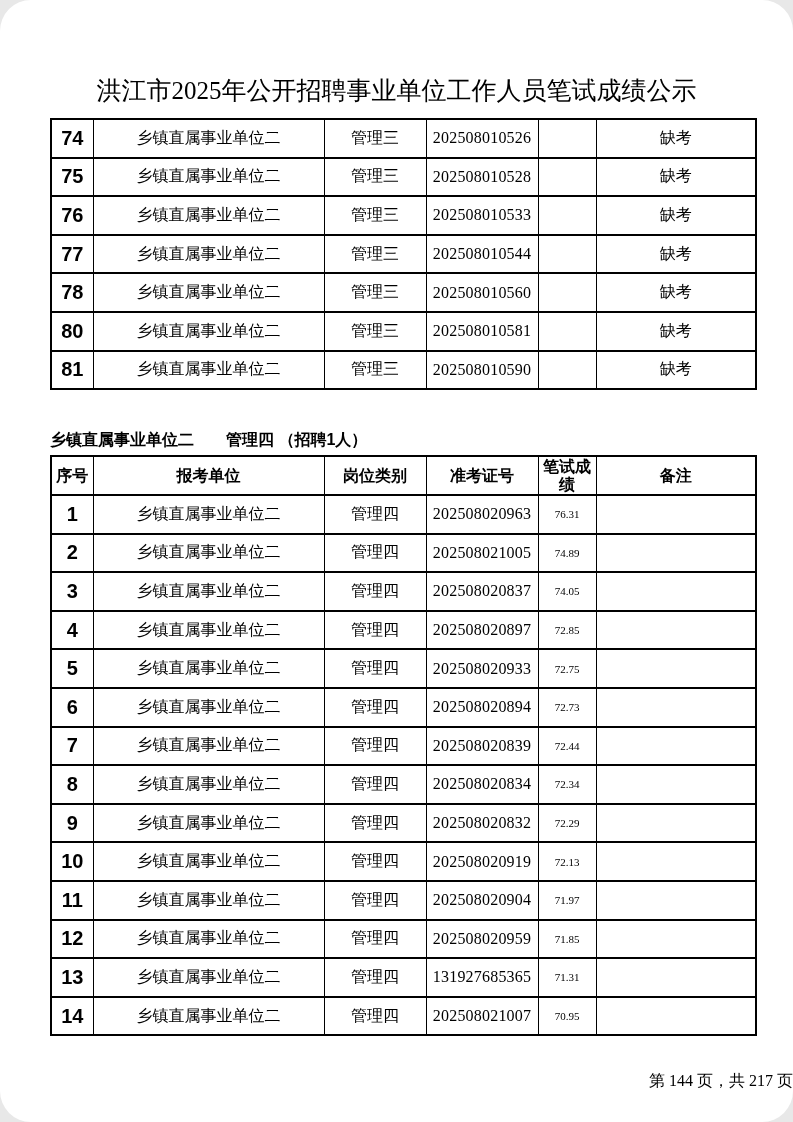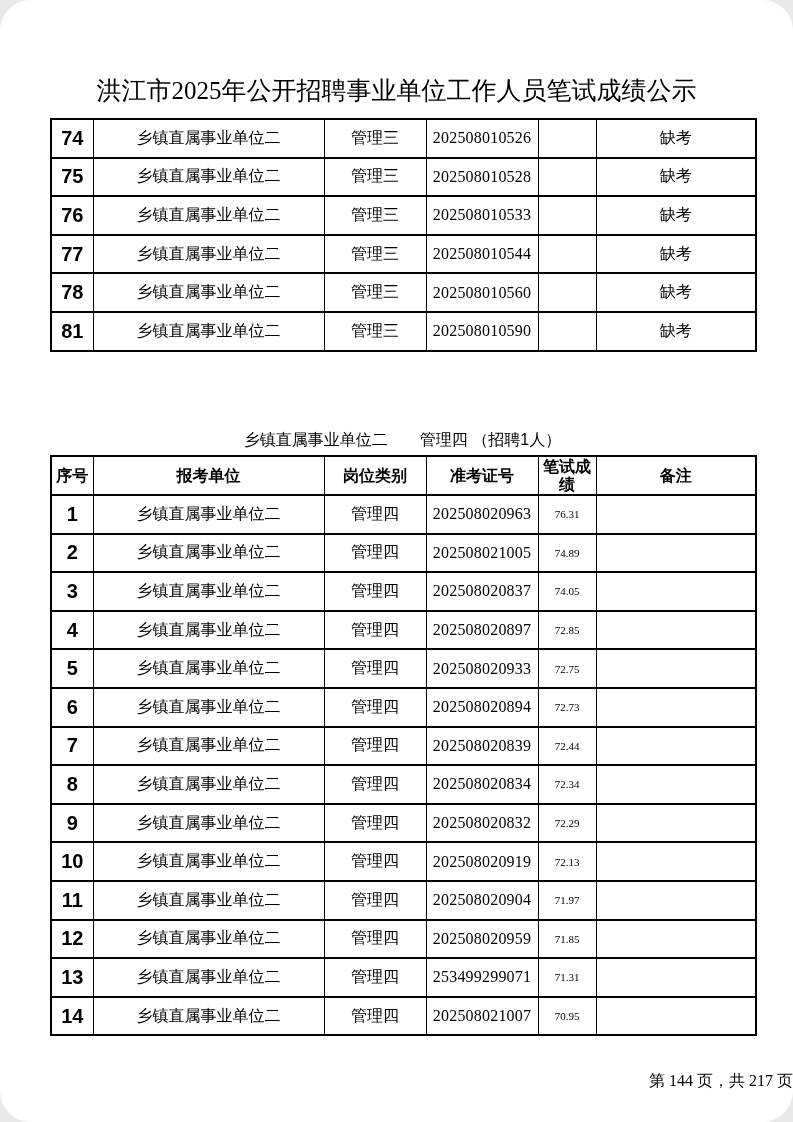--- a/index.html
+++ b/index.html
@@ -60,23 +60,23 @@
     font-size: 20px;
   }
   .c-unit, .c-cat, .c-note { font-size: 16px; }
   .c-ticket { font-size: 16px; letter-spacing: 0.2px; }
   .c-score { font-size: 11px; }
   .section-title {
     position: absolute;
     top: 430px;
     left: 50px;
     width: 705px;
-    text-align: center;
+    text-align: left;
     font-family: "Liberation Sans", "DejaVu Sans", sans-serif;
-    font-weight: normal;
+    font-weight: bold;
     font-size: 16px;
     white-space: pre;
   }
   .page-footer {
     position: absolute;
     top: 1071px;
     left: 0;
     width: 100%;
     text-align: right;
     font-size: 16px;
@@ -139,20 +139,28 @@
   <tr>
     <td class="c-no">78</td>
     <td class="c-unit">乡镇直属事业单位二</td>
     <td class="c-cat">管理三</td>
     <td class="c-ticket">202508010560</td>
     <td class="c-score"></td>
     <td class="c-note">缺考</td>
   </tr>
 
 
+  <tr>
+    <td class="c-no">80</td>
+    <td class="c-unit">乡镇直属事业单位二</td>
+    <td class="c-cat">管理三</td>
+    <td class="c-ticket">202508010581</td>
+    <td class="c-score"></td>
+    <td class="c-note">缺考</td>
+  </tr>
 
   <tr>
     <td class="c-no">81</td>
     <td class="c-unit">乡镇直属事业单位二</td>
     <td class="c-cat">管理三</td>
     <td class="c-ticket">202508010590</td>
     <td class="c-score"></td>
     <td class="c-note">缺考</td>
   </tr>
 </tbody>
@@ -285,21 +293,21 @@
     <td class="c-cat">管理四</td>
     <td class="c-ticket">202508020959</td>
     <td class="c-score">71.85</td>
     <td class="c-note"></td>
   </tr>
 
   <tr>
     <td class="c-no">13</td>
     <td class="c-unit">乡镇直属事业单位二</td>
     <td class="c-cat">管理四</td>
-    <td class="c-ticket">253499299071</td>
+    <td class="c-ticket">131927685365</td>
     <td class="c-score">71.31</td>
     <td class="c-note"></td>
   </tr>
 
   <tr>
     <td class="c-no">14</td>
     <td class="c-unit">乡镇直属事业单位二</td>
     <td class="c-cat">管理四</td>
     <td class="c-ticket">202508021007</td>
     <td class="c-score">70.95</td>

